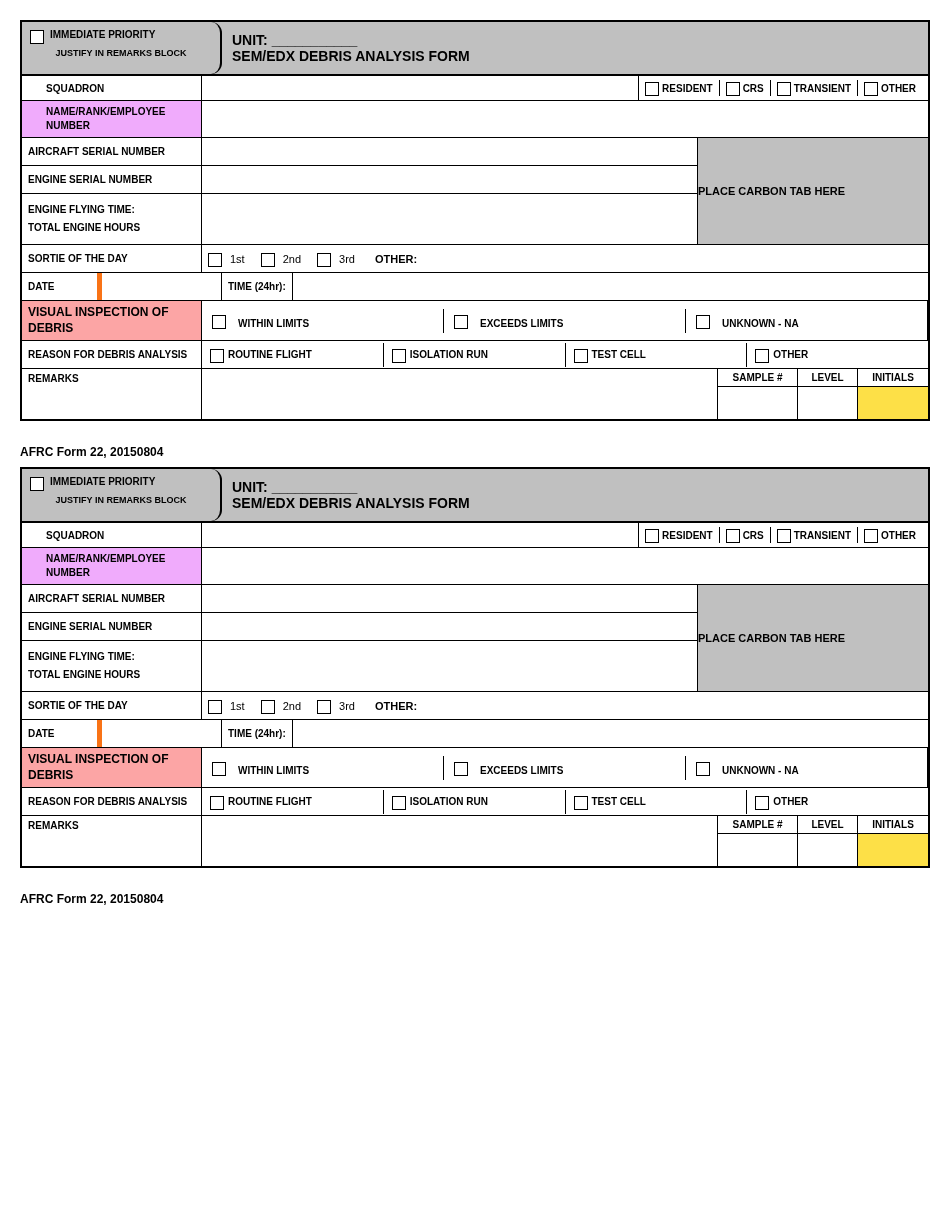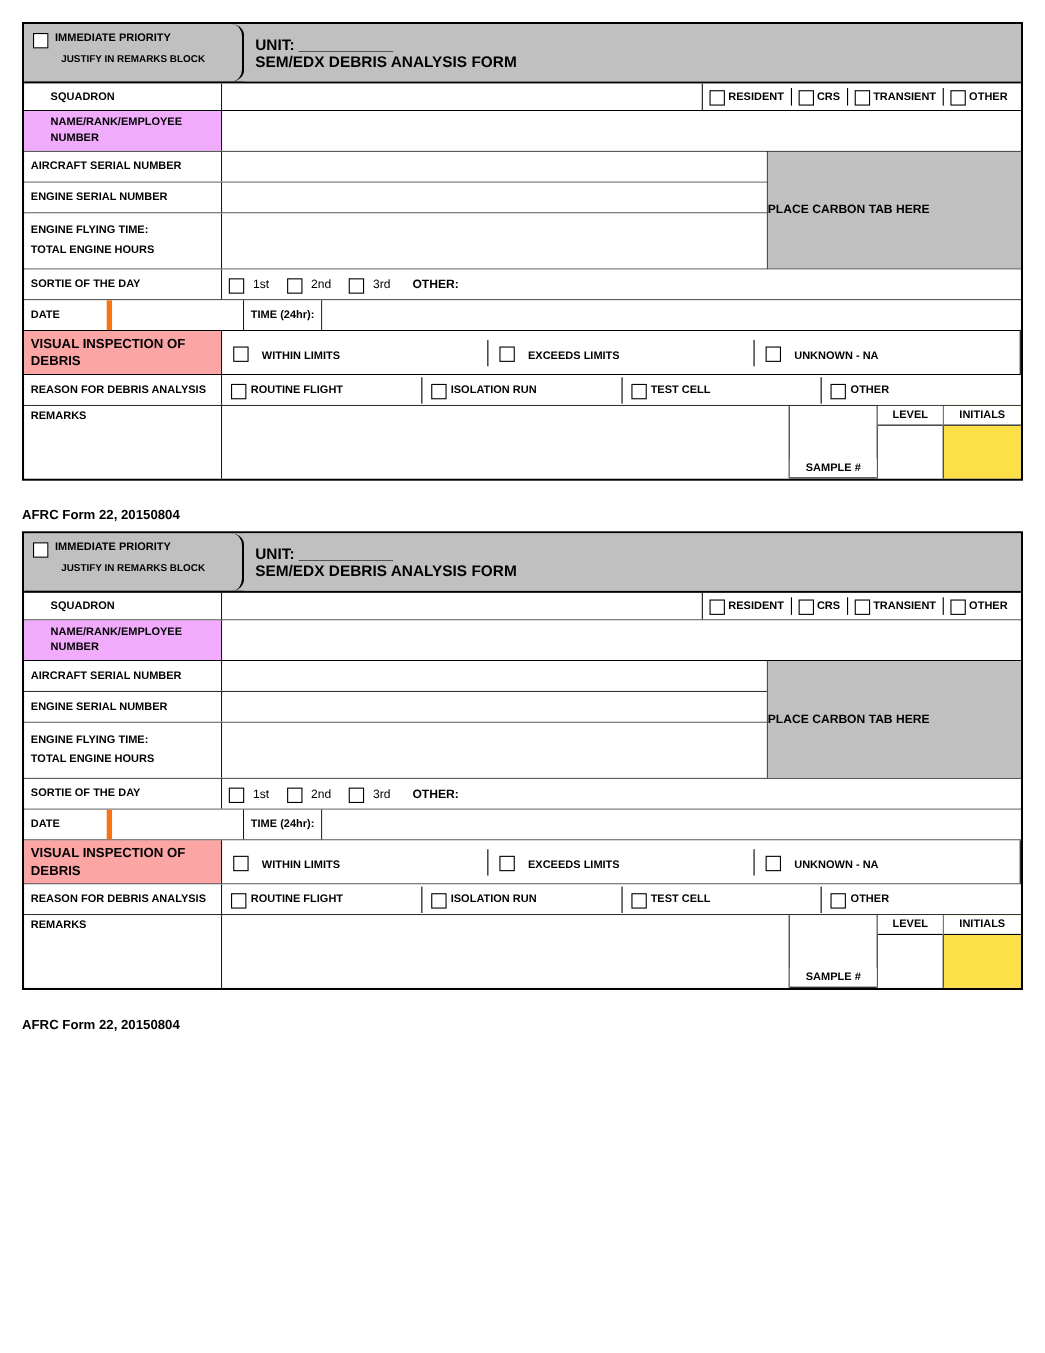--- a/index.html
+++ b/index.html
@@ -295,21 +295,20 @@
       display: flex;
       flex-direction: column;
     }
     .remarks-sample-header {
       font-weight: bold;
       font-size: 10px;
       text-align: center;
       padding: 3px 2px;
       border-bottom: 1px solid #000;
       background: #fff;
-      margin-top: 48px;
     }
     .remarks-level {
       width: 60px;
       min-width: 60px;
       border-right: 1px solid #000;
       background: #fff;
       display: flex;
       flex-direction: column;
     }
     .remarks-level-header {

